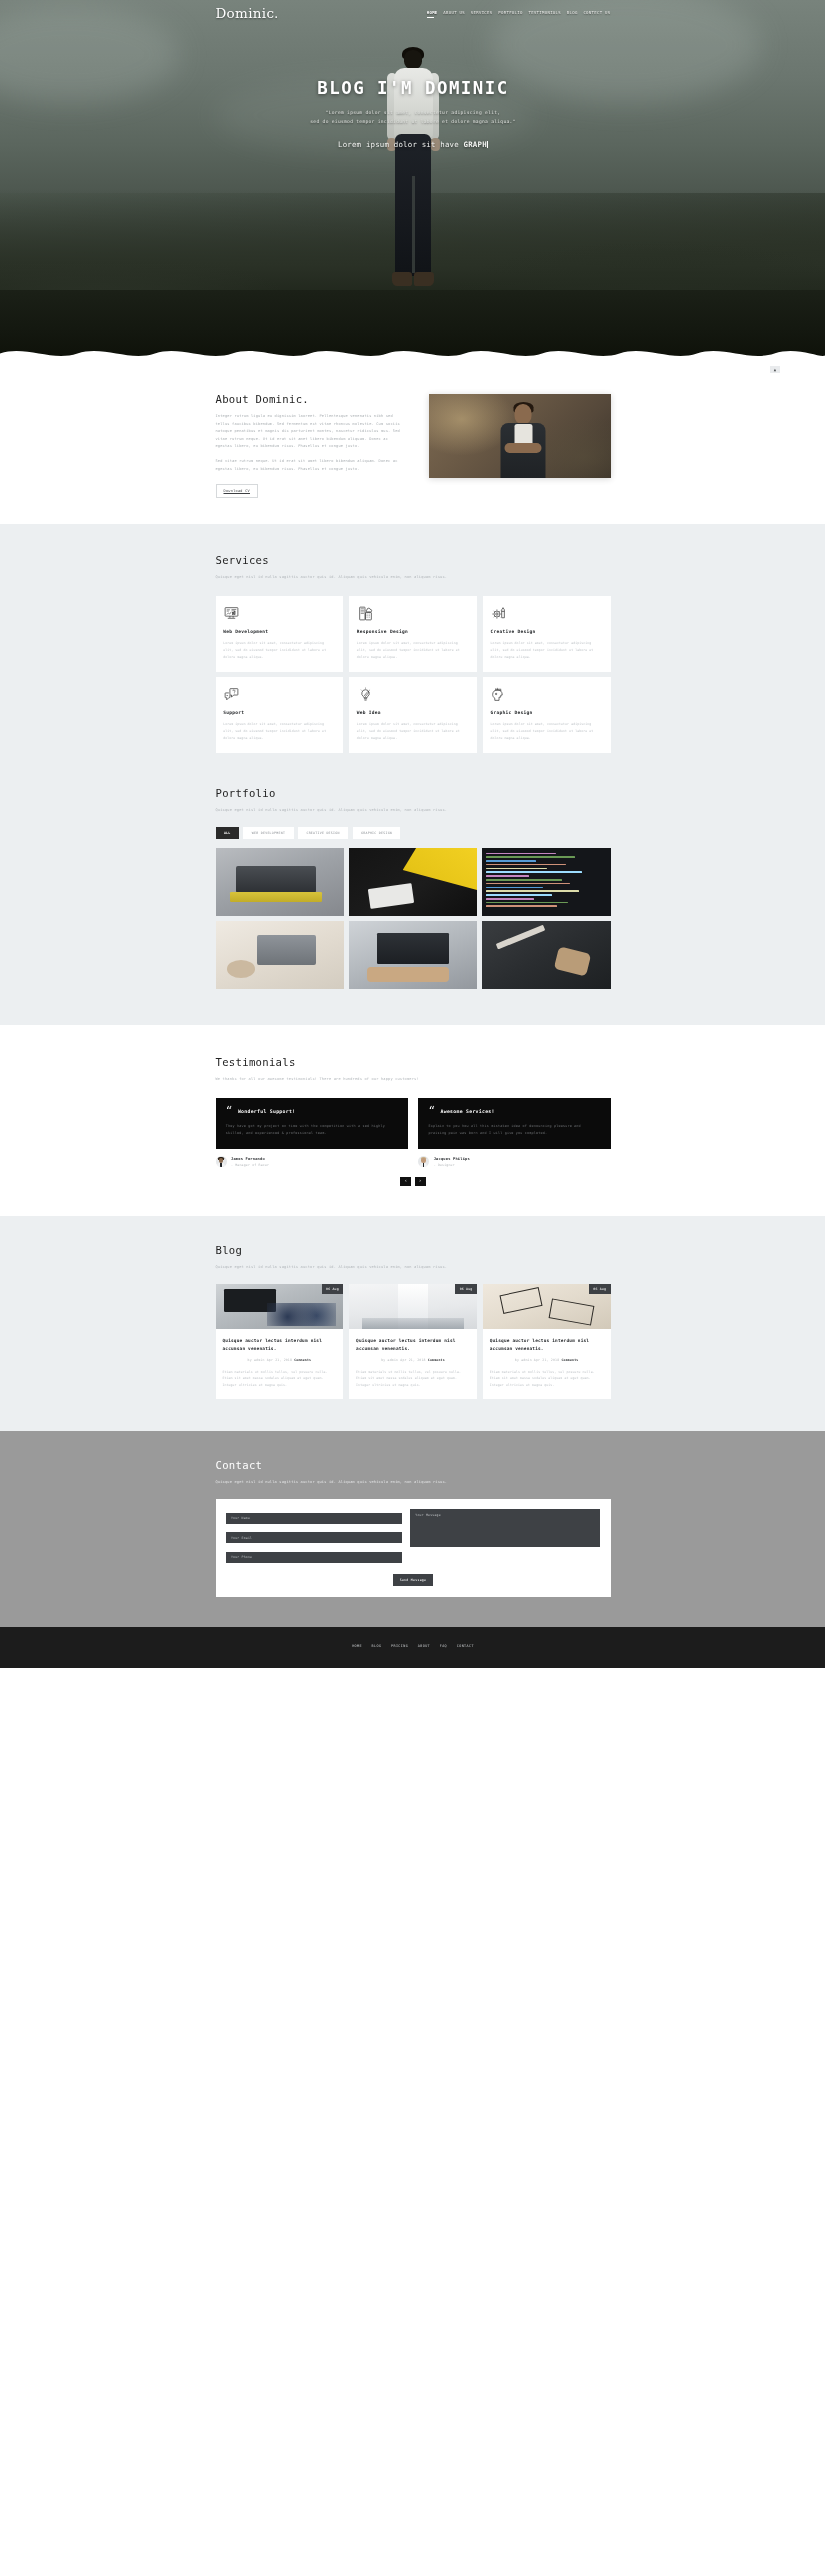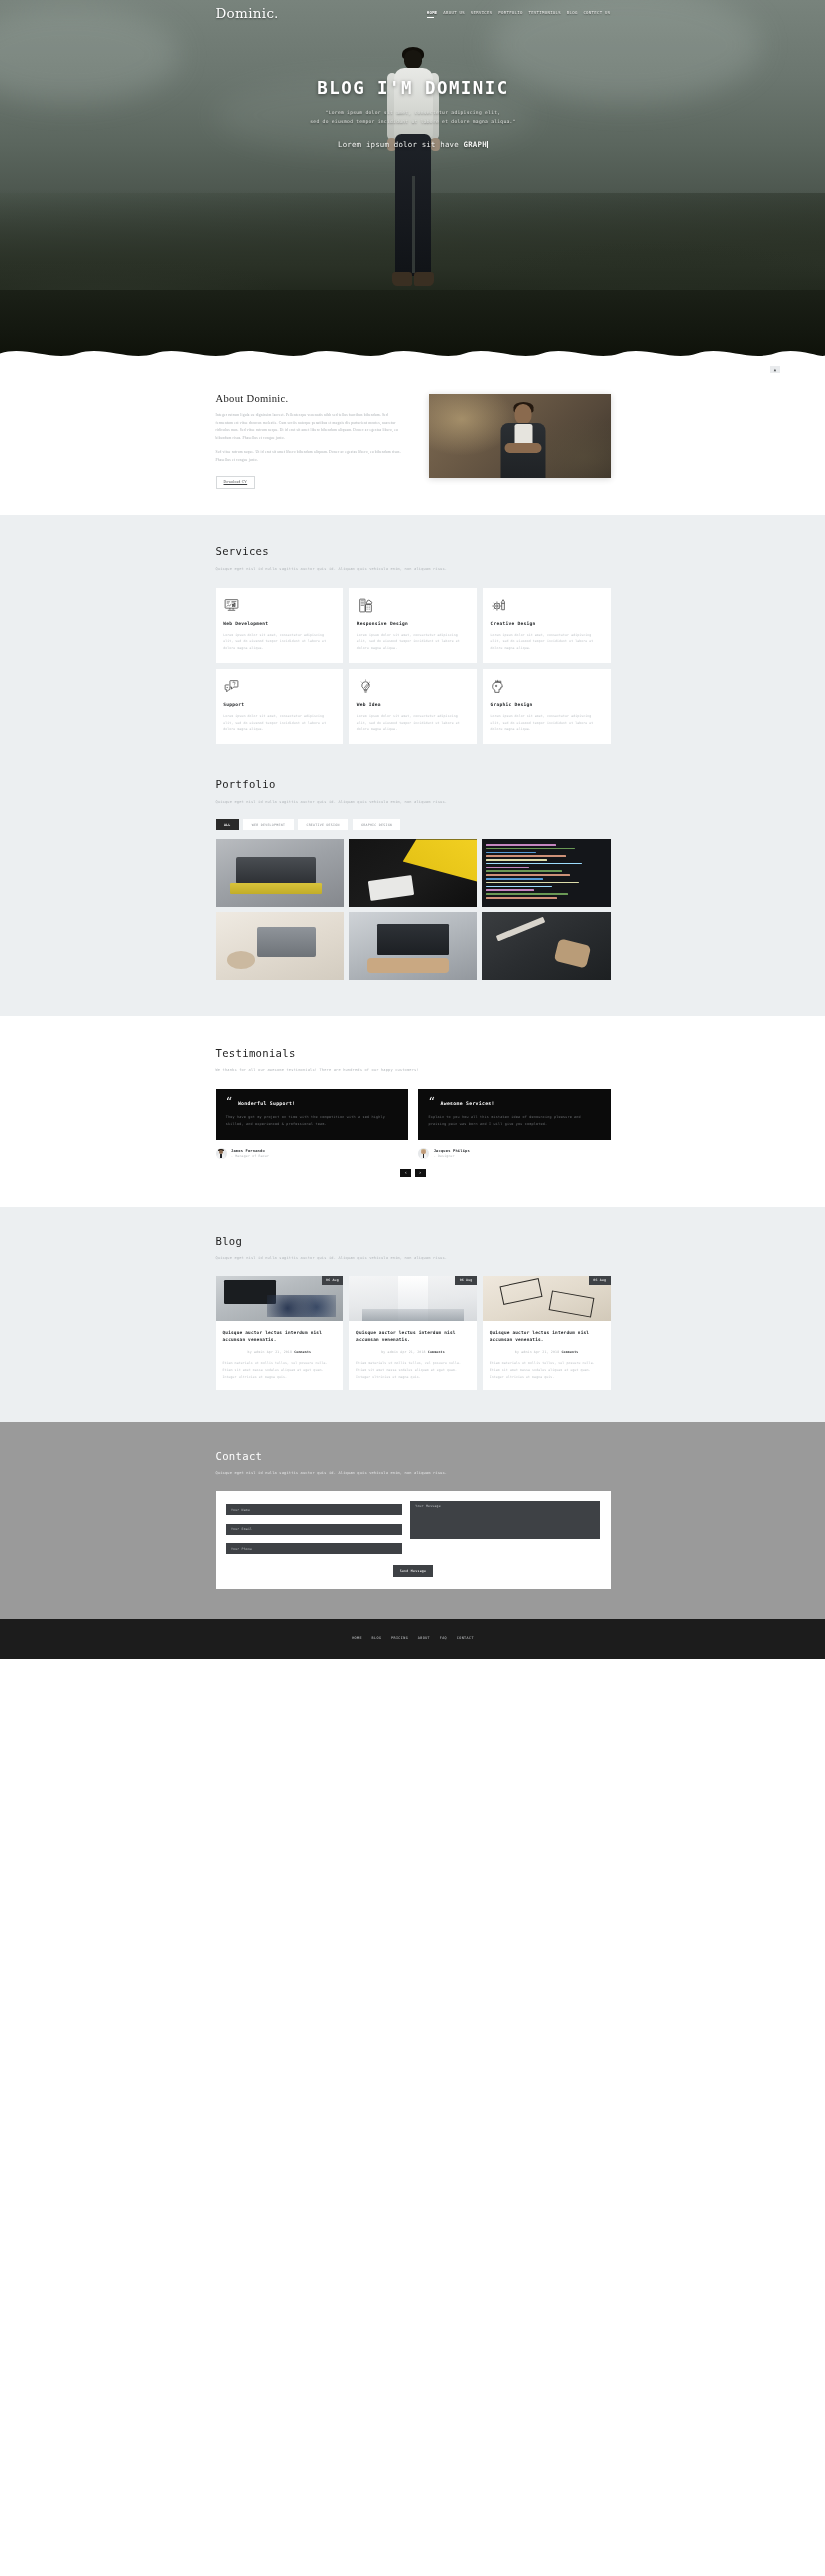--- a/index.html
+++ b/index.html
@@ -108,21 +108,21 @@
   .hero-typed .caret {
     display:inline-block; width:0.6px; height:7.7px; background:#fff;
     vertical-align:-1.3px; margin-left:0.6px;
   }
   .hero-scallop {
     position:absolute; left:0; bottom:-0.6px; width:100%; height:17px; z-index:7;
   }
 
   
   .about { background:#fff; padding:28px 0 26px; position:relative; }
-  .about-grid { display:flex; gap:13px;font-family:Liberation Serif, serif; }
+  .about-grid { display:flex; gap:13px; }
   .about-left { width:200px; padding-top:3.9px; }
   .sec-title {
     font-size:10.6px; color:#222; letter-spacing:0.3px; font-weight:400;
   }
   .about-p {
     margin-top:8.4px; font-size:3.6px; line-height:2.1; color:#a9aeb2; letter-spacing:0.2px;
   }
   .about-p + .about-p { margin-top:7px; }
   .btn-outline {
     display:inline-block; margin-top:11px; padding:3.9px 7px;

